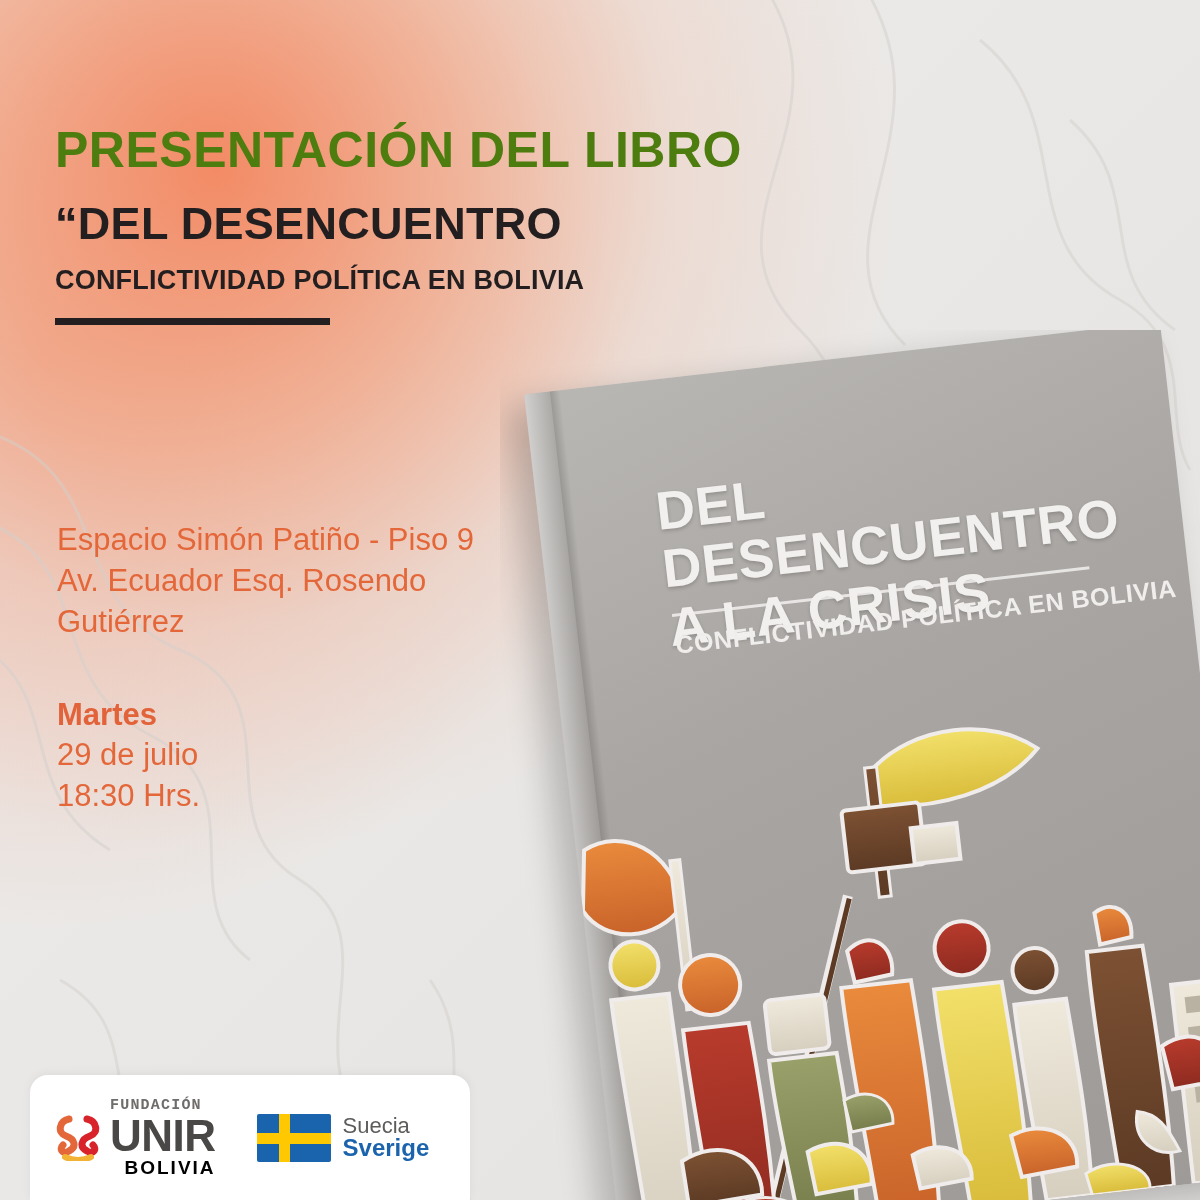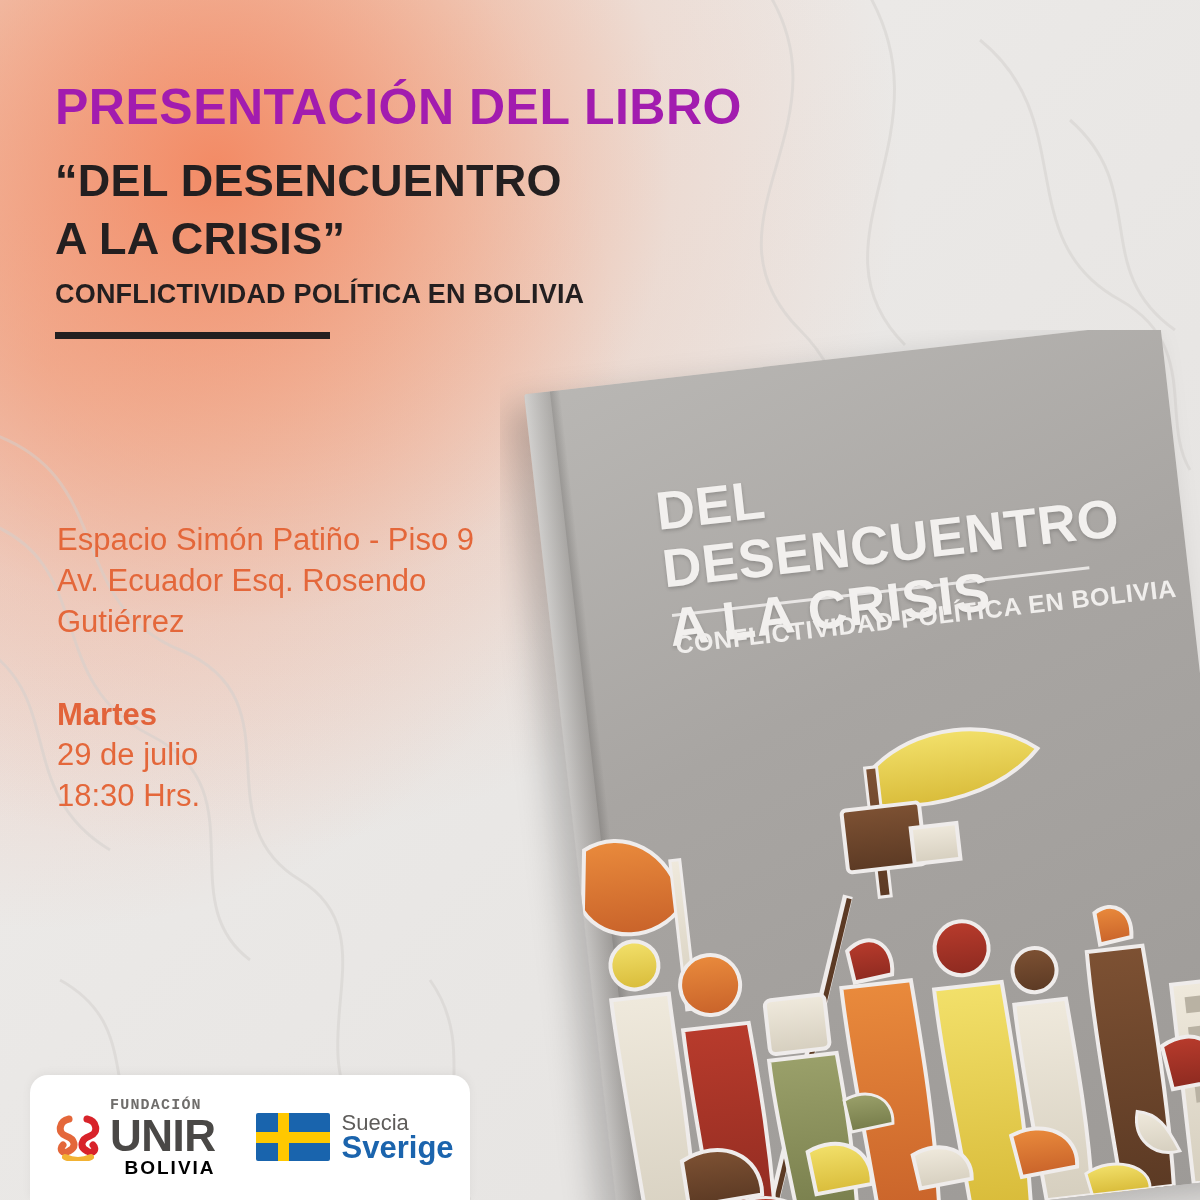--- a/index.html
+++ b/index.html
@@ -29,23 +29,24 @@
   
   .headline {
     position: absolute;
     left: 55px; top: 80px;
     width: 740px;
   }
   .h-line1 {
     font-size: 50px;
     font-weight: 700;
     letter-spacing: 0.5px;
-    color: #a21caf;
+    color: #4d7c0f;
     line-height: 1.08;
     white-space: nowrap;
+    margin-top: 43px;
   }
   .h-title {
     margin-top: 18px;
     font-size: 45px;
     font-weight: 700;
     color: #231f20;
     line-height: 1.28;
     letter-spacing: 0.3px;
   }
   .h-sub {
@@ -166,21 +167,21 @@
   .divider-v { width: 1px; height: 70px; background: #ffffff; }
   .sweden { display: flex; align-items: center; gap: 12px; }
   .flag {
     width: 74px; height: 48px; flex: 0 0 auto; position: relative;
     background: #1964ad; border-radius: 2px; overflow: hidden;
   }
   .flag .v { position: absolute; left: 22px; top: 0; bottom: 0; width: 11px; background: #ffc800; }
   .flag .h { position: absolute; top: 19px; left: 0; right: 0; height: 11px; background: #ffc800; }
   .sw-text { line-height: 1.05; }
   .sw-1 { font-size: 22px; color: #5e5c5a; font-weight: 400; }
-  .sw-2 { font-size: 31px; color: #1b64ad; font-weight: 700; margin-top: -2px; }
+  .sw-2 { font-size: 24px; color: #1b64ad; font-weight: 700; margin-top: -2px; }
 </style>
 </head>
 <body>
 
 <div id="poster">
 
   <div class="bg-base"></div>
 
   <div class="topo">
     <svg viewBox="0 0 1200 1200" preserveAspectRatio="none" aria-hidden="true">
@@ -196,21 +197,20 @@
         <path d="M60 980 C 150 1030, 90 1110, 170 1190"></path>
         <path d="M430 980 C 480 1050, 430 1120, 470 1200"></path>
       </g>
     </svg>
   </div>
 
   <div class="headline">
     <div class="h-line1">PRESENTACIÓN DEL LIBRO</div>
     <div class="h-title">
       <div>“DEL DESENCUENTRO</div>
-      <div>A LA CRISIS”</div>
     </div>
     <div class="h-sub">CONFLICTIVIDAD POLÍTICA EN BOLIVIA</div>
     <div class="rule"></div>
   </div>
 
   <div class="info">
     <div class="info-lines">Espacio Simón Patiño - Piso 9</div>
     <div class="info-lines">Av. Ecuador Esq. Rosendo</div>
     <div class="info-lines">Gutiérrez</div>
 

